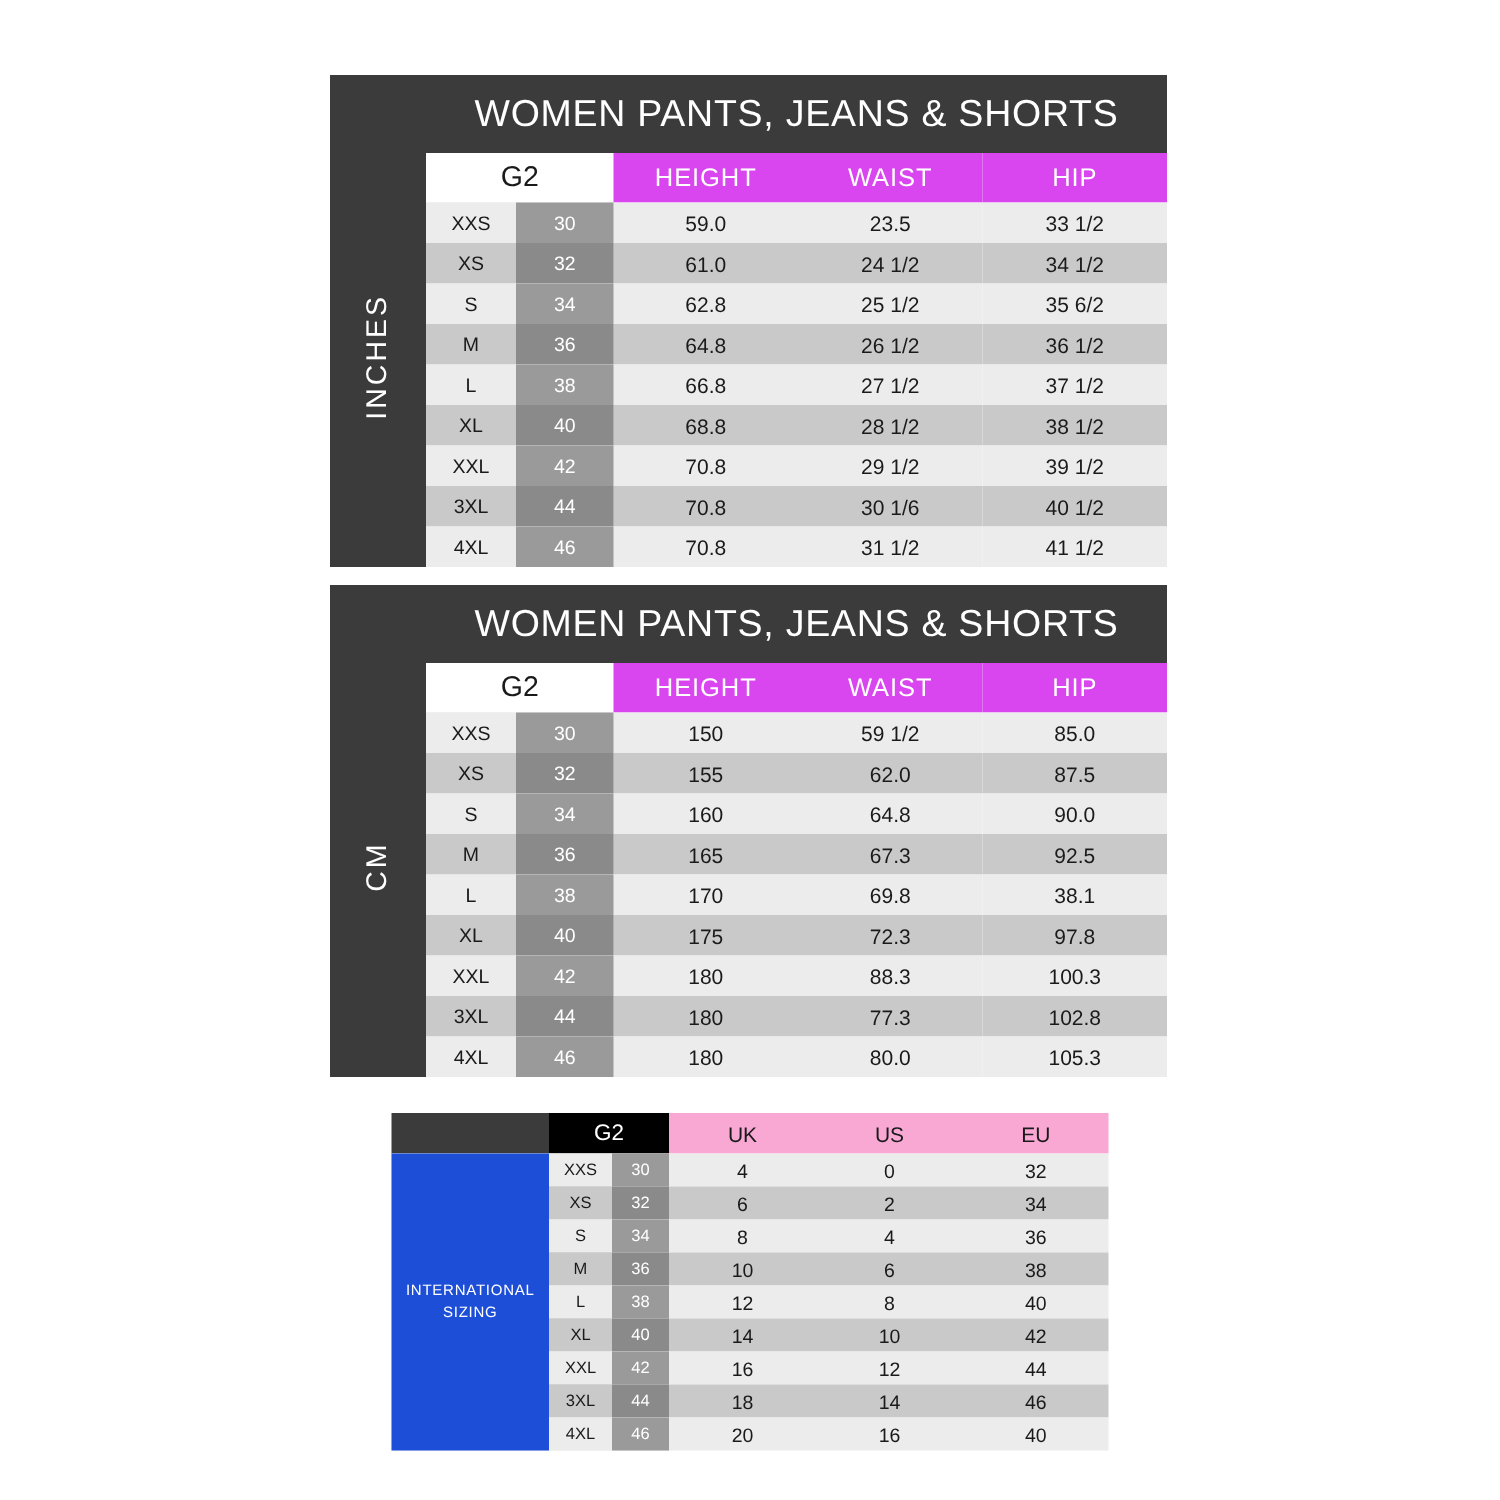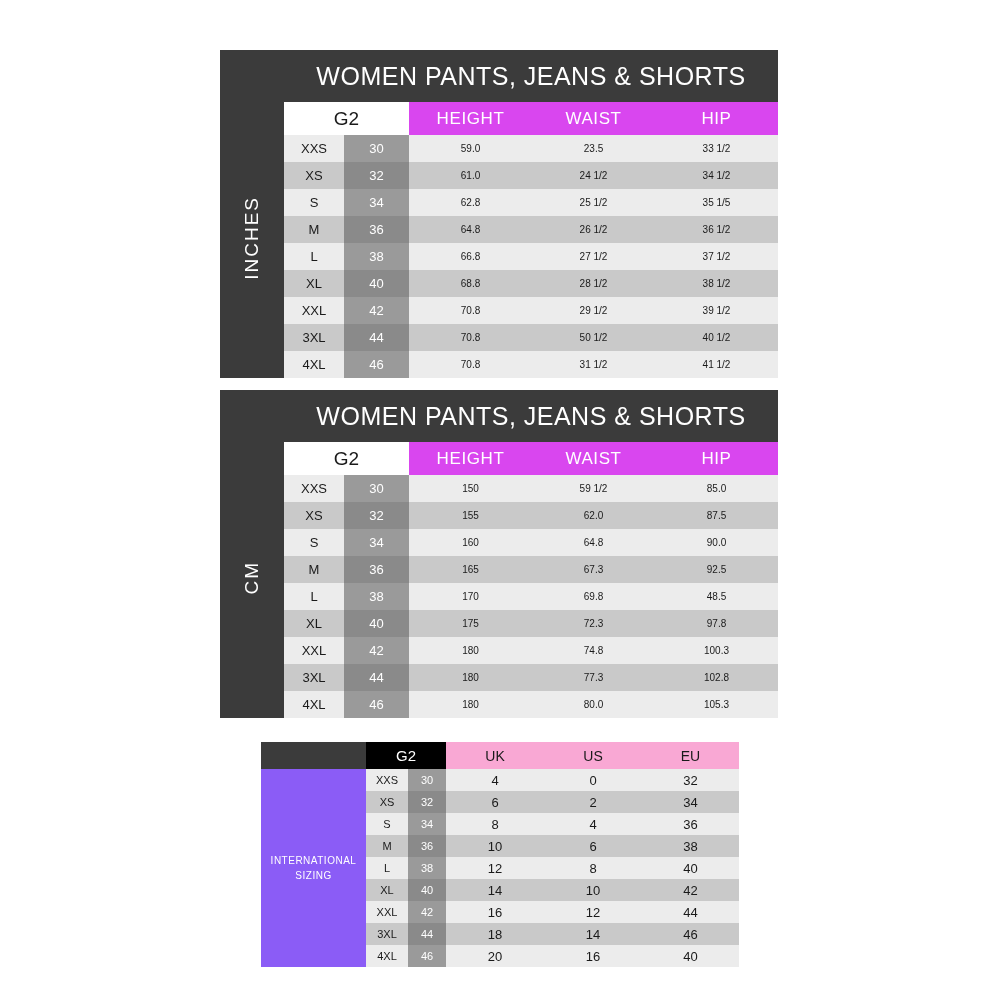--- a/index.html
+++ b/index.html
@@ -95,37 +95,37 @@
 
   .c-num {
     background: #9a9a9a;
     color: #ffffff;
     font-size: 13px;
     width: 65px;
   }
   .c-num.alt { background: #8a8a8a; }
 
   .c-val {
-    font-size: 10px;
+    font-size: 14px;
     color: #1a1a1a;
   }
 
   
   .intl-table {
     position: absolute;
     border-collapse: collapse;
     table-layout: fixed;
   }
   .intl-table td {
     padding: 0;
     text-align: center;
     vertical-align: middle;
   }
   .intl-label-cell {
-    background: #8b5cf6;
+    background: #1d4ed8;
     color: #ffffff;
     font-size: 10px;
     letter-spacing: 0.5px;
     line-height: 1.5;
     width: 105px;
     margin-left: 16px;
   }
   .intl-hdr-dark {
     background: #000000;
     color: #ffffff;
@@ -196,21 +196,21 @@
         <td class="c-num alt">32</td>
         <td class="c-val">61.0</td>
         <td class="c-val">24 1/2</td>
         <td class="c-val">34 1/2</td>
       </tr>
       <tr class="r-light">
         <td class="c-size">S</td>
         <td class="c-num">34</td>
         <td class="c-val">62.8</td>
         <td class="c-val">25 1/2</td>
-        <td class="c-val">35 1/5</td>
+        <td class="c-val">35 6/2</td>
       </tr>
       <tr class="r-dark">
         <td class="c-size alt">M</td>
         <td class="c-num alt">36</td>
         <td class="c-val">64.8</td>
         <td class="c-val">26 1/2</td>
         <td class="c-val">36 1/2</td>
       </tr>
       <tr class="r-light">
         <td class="c-size">L</td>
@@ -230,21 +230,21 @@
         <td class="c-size">XXL</td>
         <td class="c-num">42</td>
         <td class="c-val">70.8</td>
         <td class="c-val">29 1/2</td>
         <td class="c-val">39 1/2</td>
       </tr>
       <tr class="r-dark">
         <td class="c-size alt">3XL</td>
         <td class="c-num alt">44</td>
         <td class="c-val">70.8</td>
-        <td class="c-val">50 1/2</td>
+        <td class="c-val">30 1/6</td>
         <td class="c-val">40 1/2</td>
       </tr>
       <tr class="r-light">
         <td class="c-size">4XL</td>
         <td class="c-num">46</td>
         <td class="c-val">70.8</td>
         <td class="c-val">31 1/2</td>
         <td class="c-val">41 1/2</td>
       </tr>
     </tbody>
@@ -300,34 +300,34 @@
         <td class="c-num alt">36</td>
         <td class="c-val">165</td>
         <td class="c-val">67.3</td>
         <td class="c-val">92.5</td>
       </tr>
       <tr class="r-light">
         <td class="c-size">L</td>
         <td class="c-num">38</td>
         <td class="c-val">170</td>
         <td class="c-val">69.8</td>
-        <td class="c-val">48.5</td>
+        <td class="c-val">38.1</td>
       </tr>
       <tr class="r-dark">
         <td class="c-size alt">XL</td>
         <td class="c-num alt">40</td>
         <td class="c-val">175</td>
         <td class="c-val">72.3</td>
         <td class="c-val">97.8</td>
       </tr>
       <tr class="r-light">
         <td class="c-size">XXL</td>
         <td class="c-num">42</td>
         <td class="c-val">180</td>
-        <td class="c-val">74.8</td>
+        <td class="c-val">88.3</td>
         <td class="c-val">100.3</td>
       </tr>
       <tr class="r-dark">
         <td class="c-size alt">3XL</td>
         <td class="c-num alt">44</td>
         <td class="c-val">180</td>
         <td class="c-val">77.3</td>
         <td class="c-val">102.8</td>
       </tr>
       <tr class="r-light">

